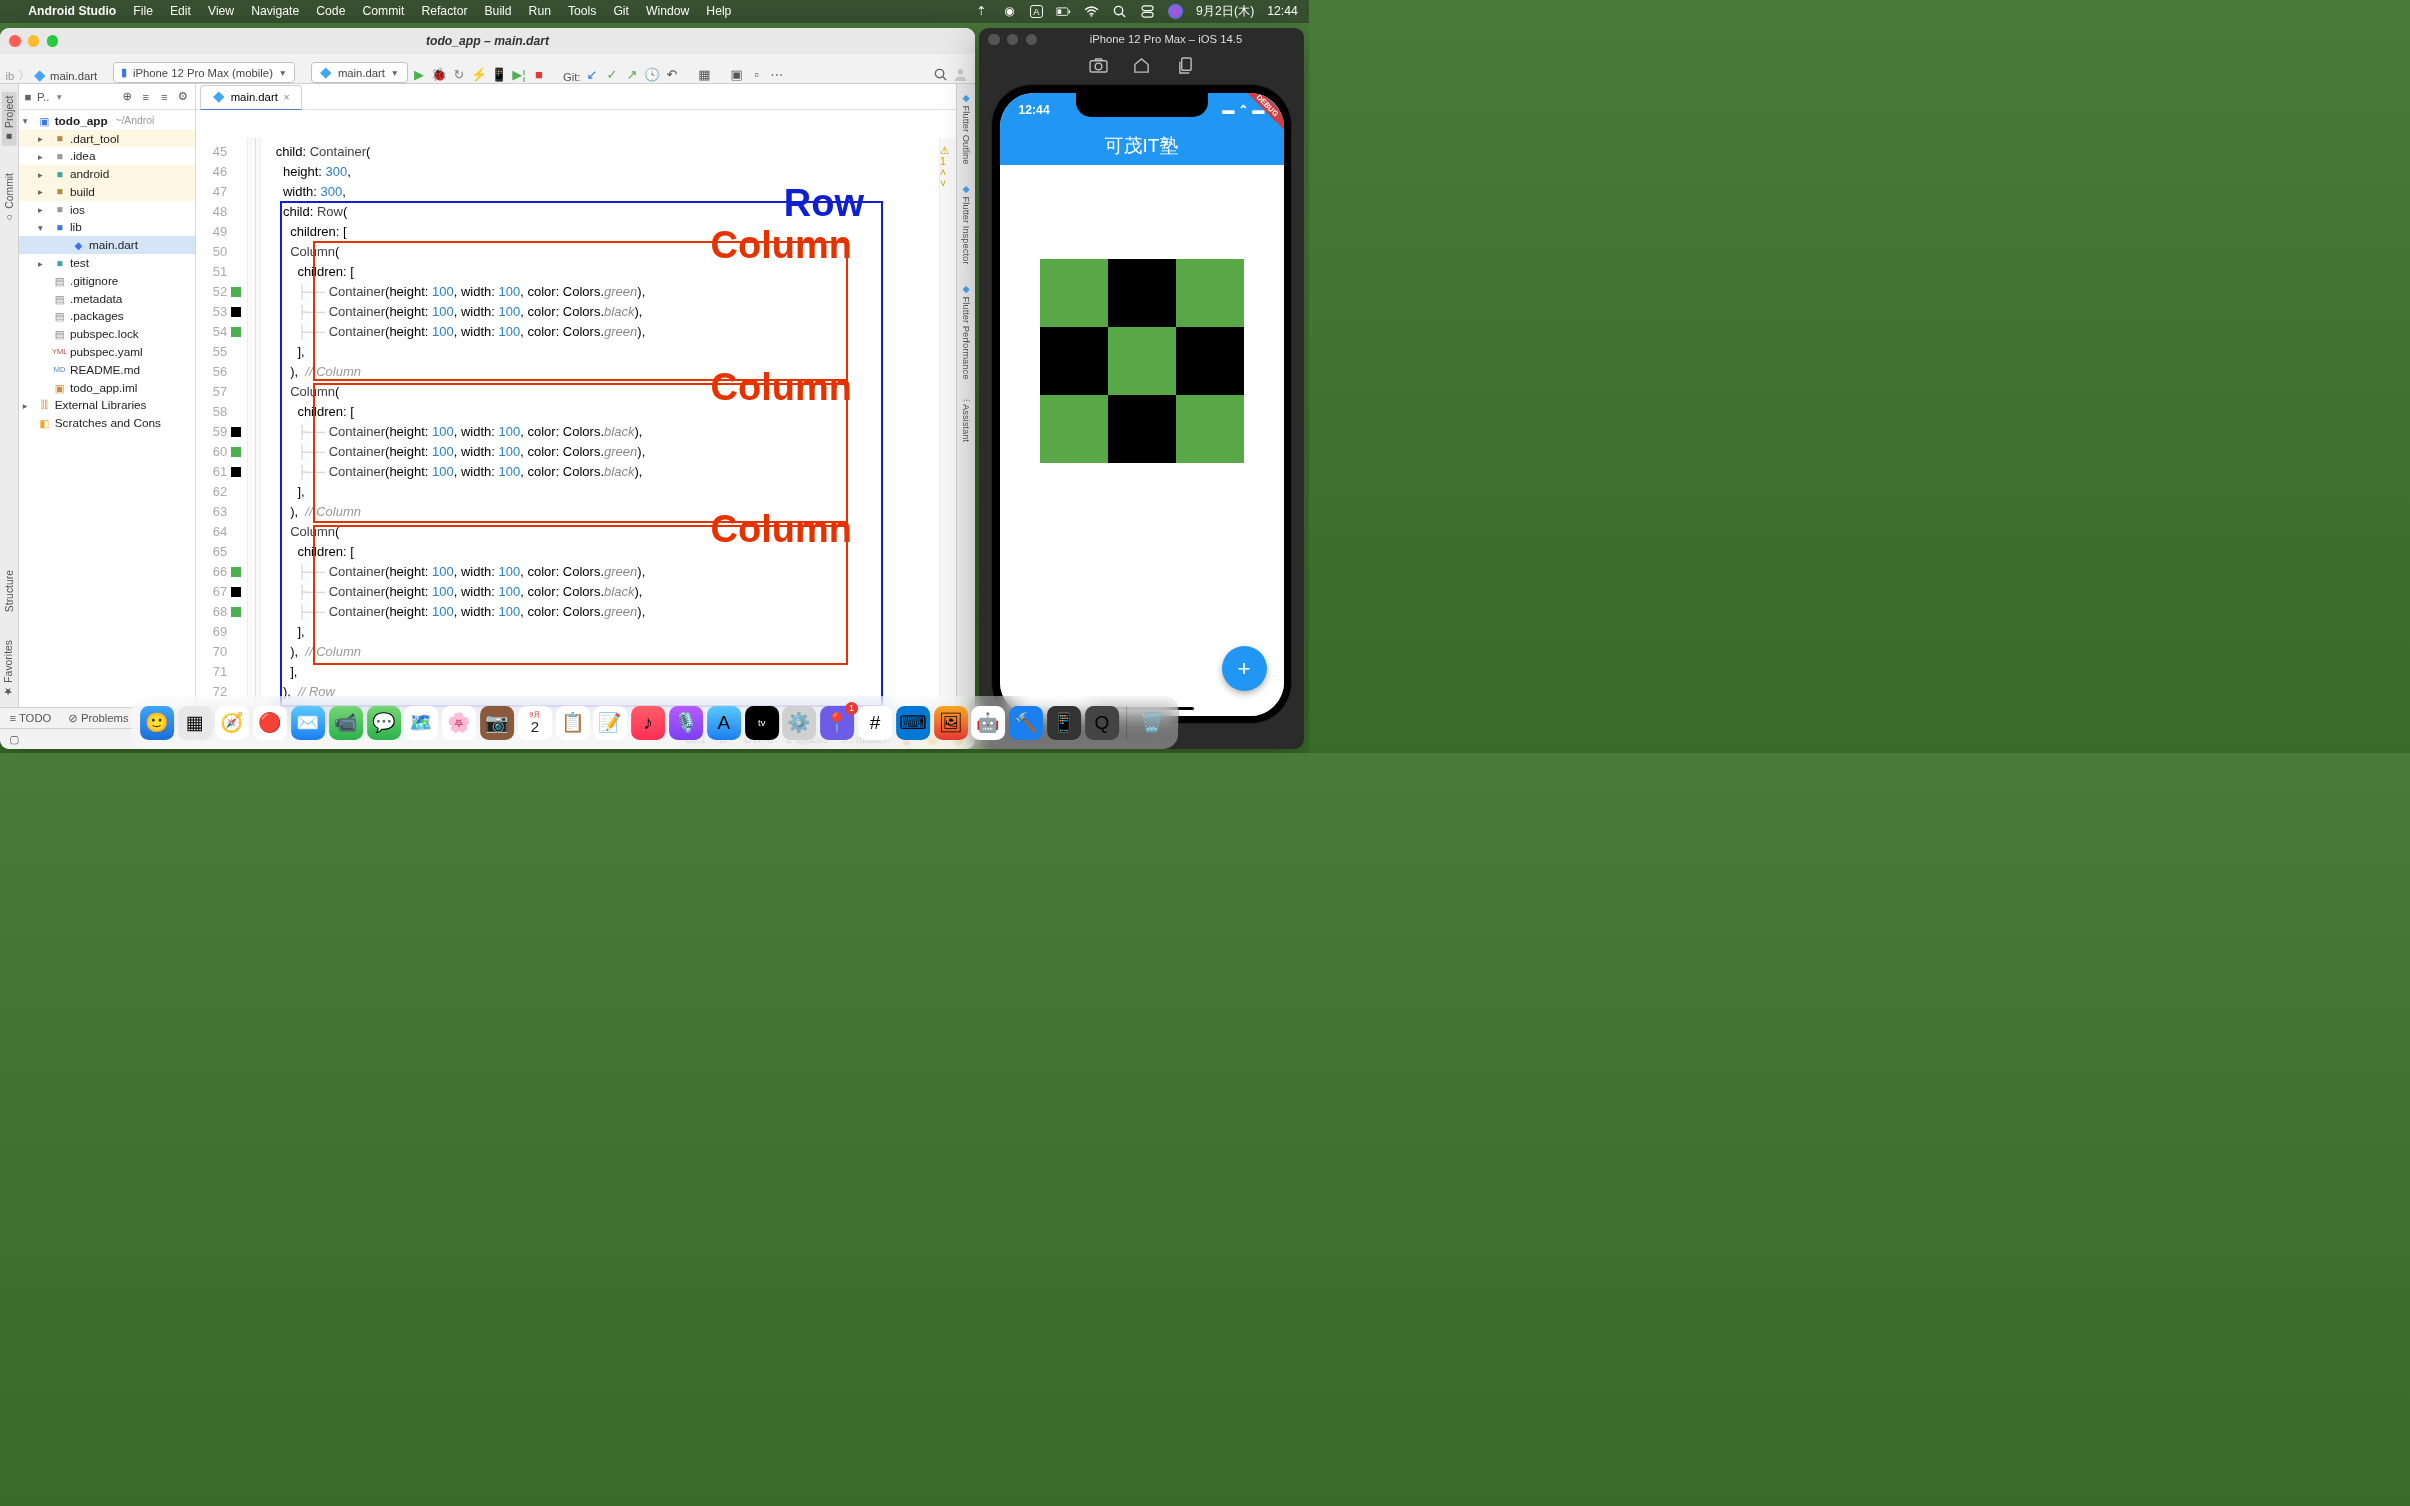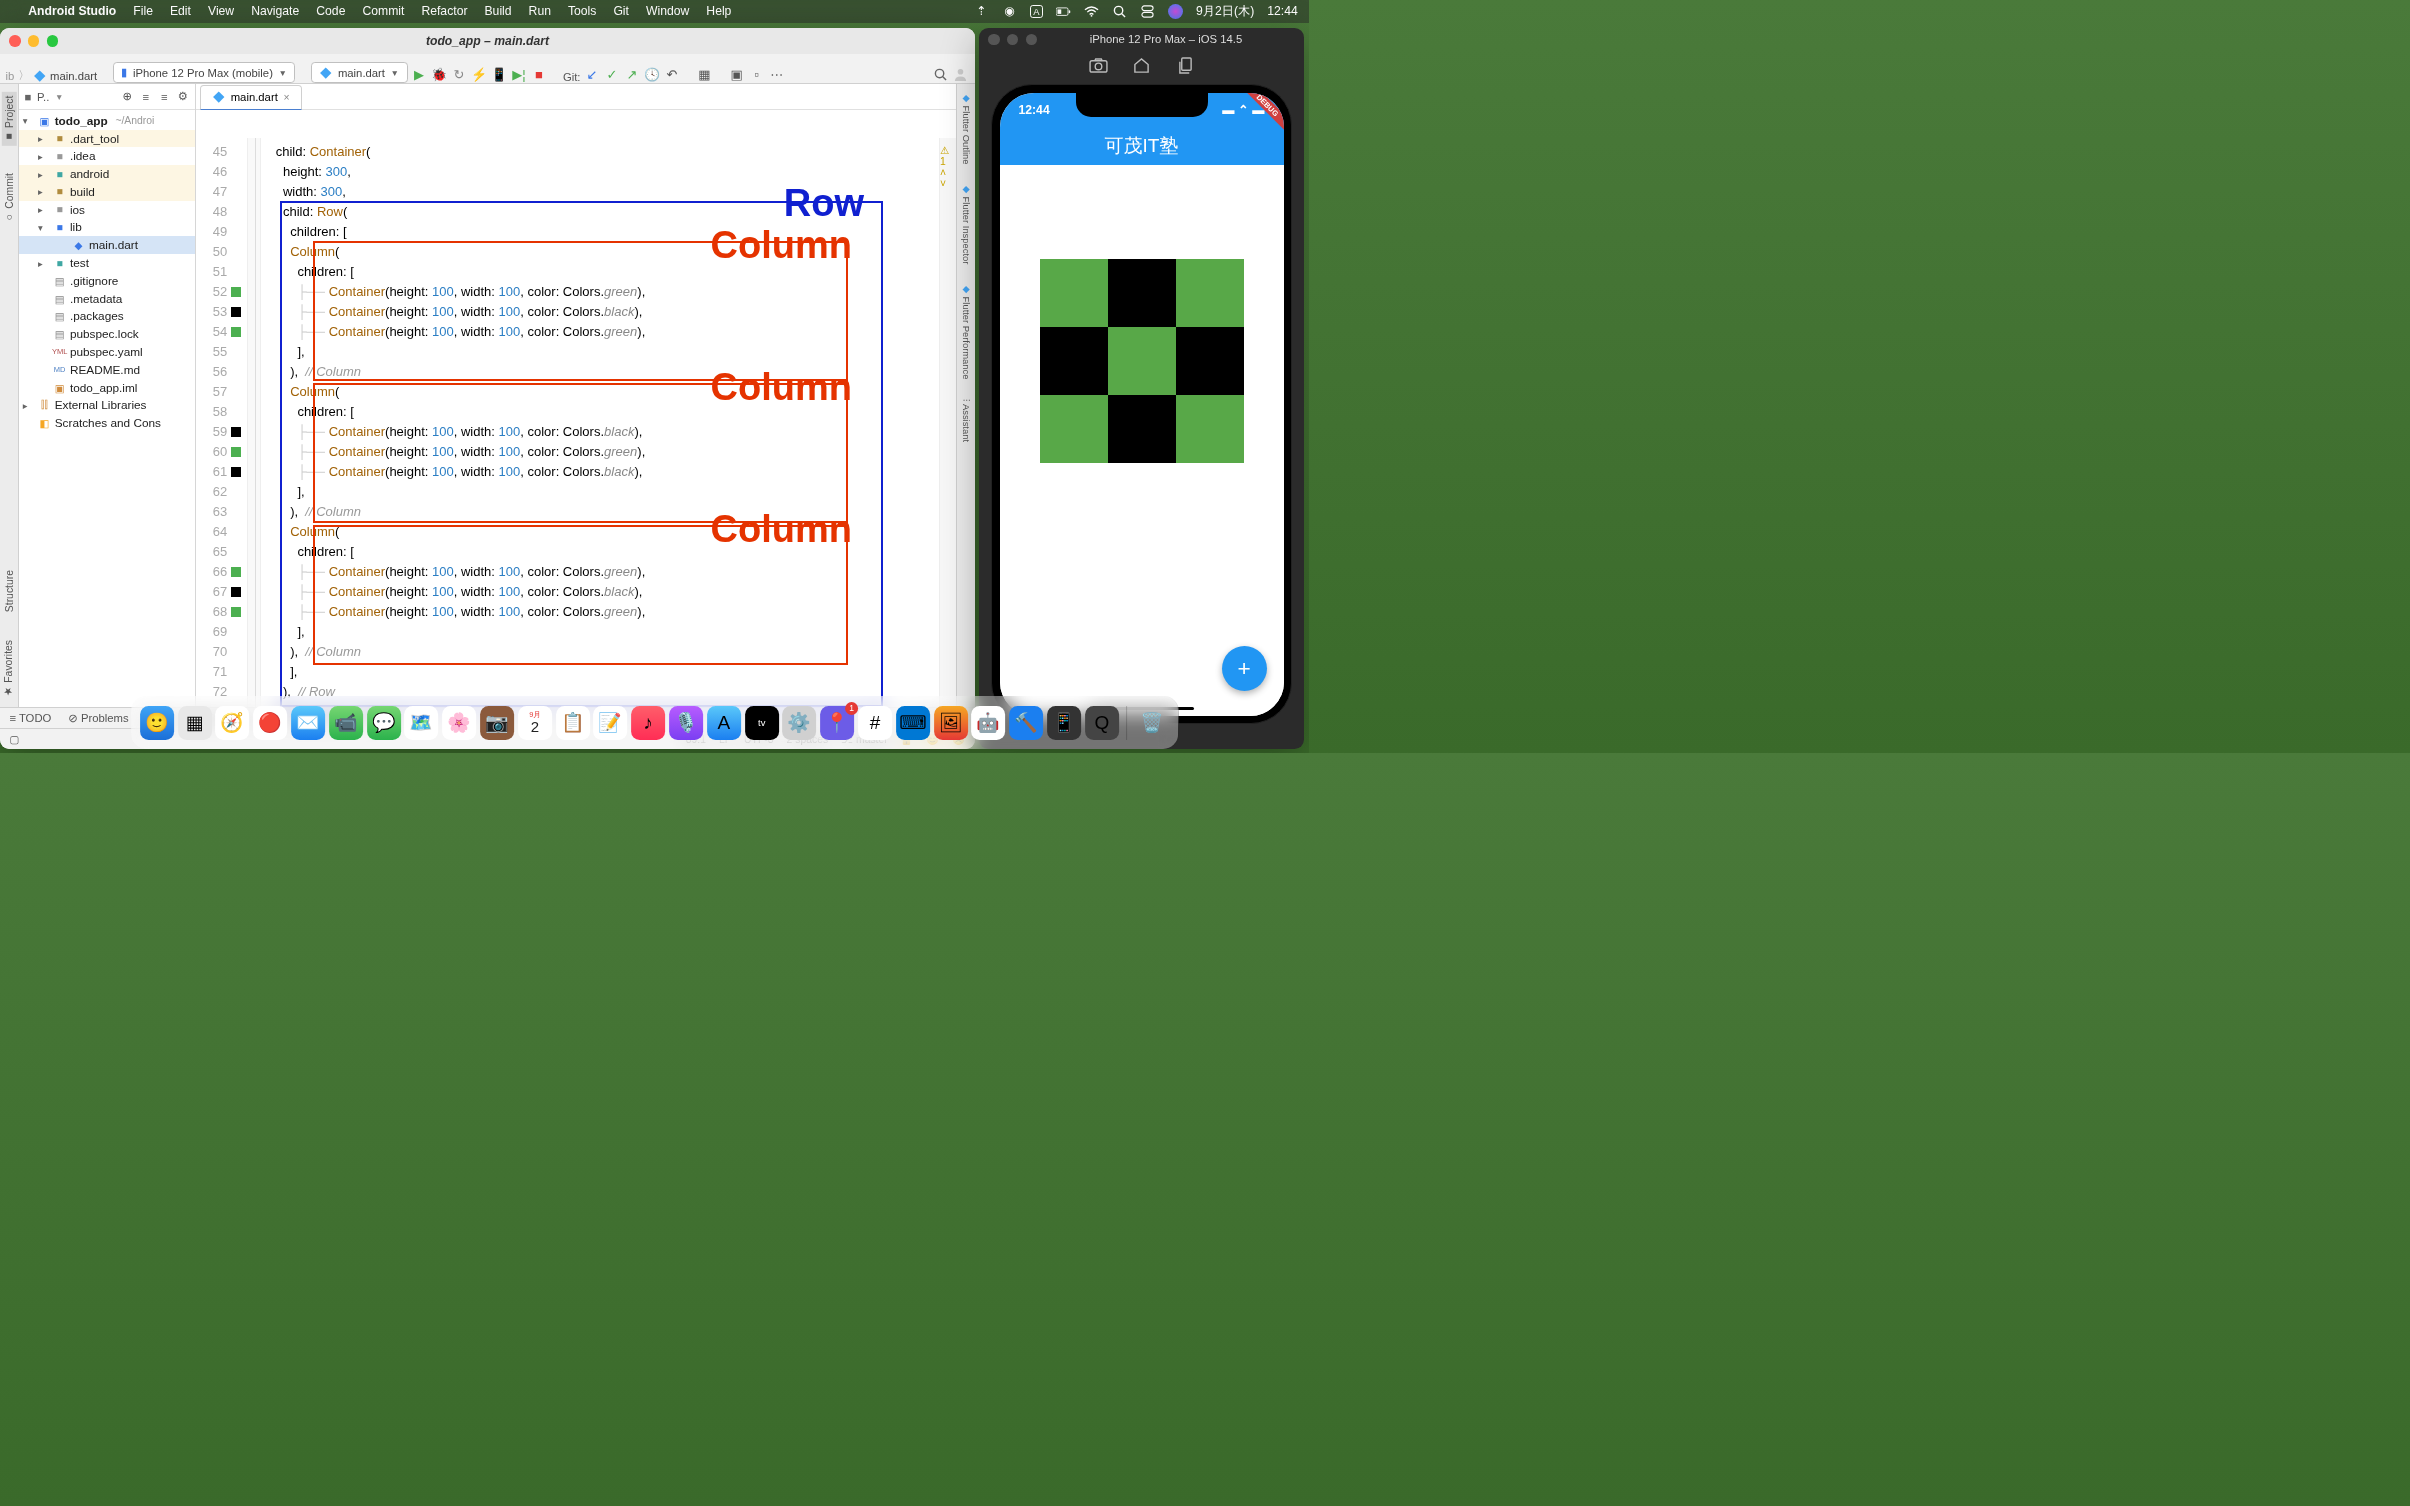--- a/index.html
+++ b/index.html
@@ -66,21 +66,21 @@
     .gutter { width:52px; background:#fff; border-right:0.9px solid #eee; text-align:right; padding:3.8px 5.6px 3.8px 0; color:#aaa; line-height:20px; }
     .gutter .gl { display:flex; justify-content:flex-end; align-items:center; gap:3.8px; height:20px; }
     .gutter .sq { width:10.4px; height:10.4px; display:inline-block; }
     .sq.green { background:#4caf50; }
     .sq.black { background:#000; }
     .fold-gutter { width:13px; border-right:0.9px solid #eee; background:#f9f9f9; position:relative; }
     .fold-gutter .fold-line { position:absolute; left:6.6px; top:0; bottom:0; width:0.9px; background:#ddd; }
     
     .code { flex:1; padding:3.8px 7.5px; line-height:20px; white-space:pre; position:relative; overflow:hidden; }
     .code .line { height:20px; }
-    .kw-class { color:#a16207; }
+    .kw-class { color:#404040; }
     .kw-num { color:#2b7ec4; }
     .kw-ital { font-style:italic; color:#888; }
     .kw-comment { color:#999; font-style:italic; }
     
     
     .anno-box { position:absolute; border:2.4px solid; pointer-events:none; }
     .anno-label { position:absolute; font-size:38px; font-weight:700; font-family: -apple-system, sans-serif; pointer-events:none; }
     
     .editor-right-strip { width:17px; background:#f7f7f7; border-left:0.9px solid #eee; position:relative; }
     .editor-right-strip .warn { position:absolute; top:5.6px; right:1.9px; font-size:10.4px; color:#c9a400; }

